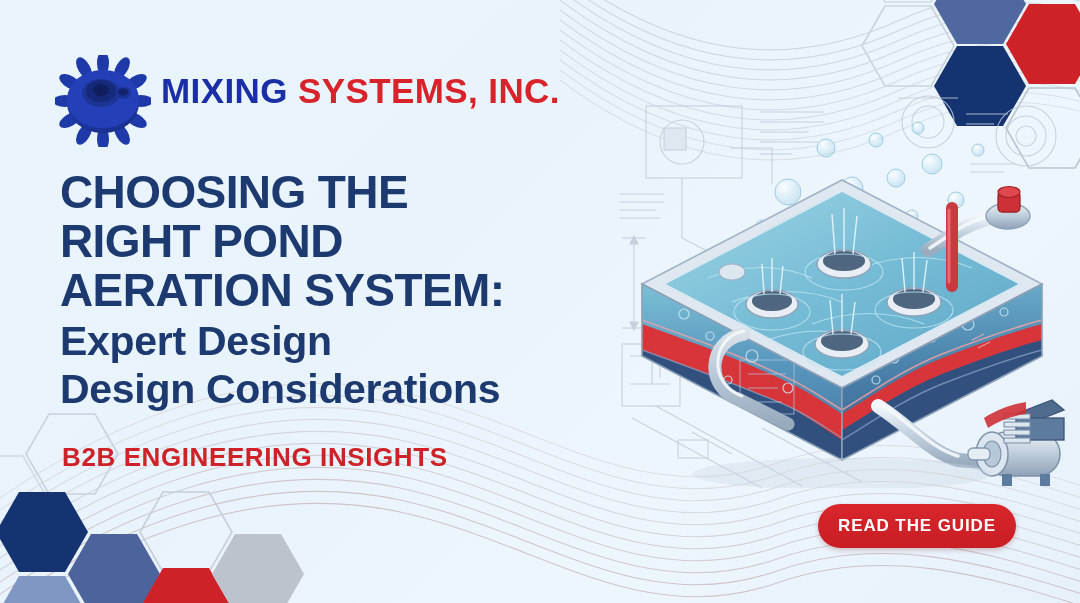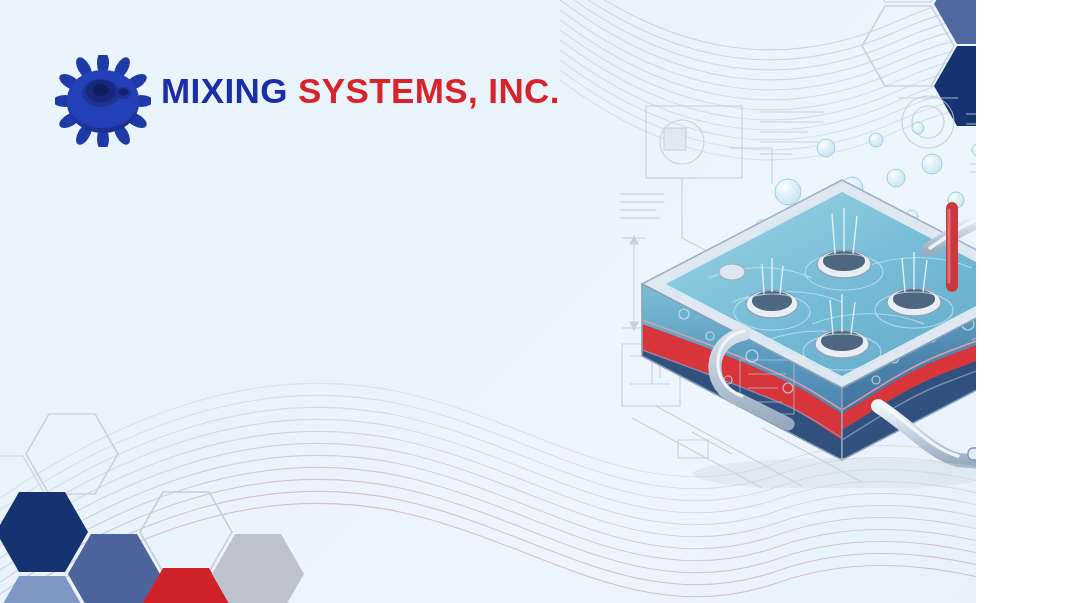--- a/index.html
+++ b/index.html
@@ -2,21 +2,21 @@
 <html><head>
 <meta charset="utf-8">
 <style>
   html, body {
     margin: 0;
     padding: 0;
     background: #ffffff;
   }
   #banner {
     position: relative;
-    width: 976px;
+    width: 1080px;
     height: 603px;
     overflow: hidden;
     background: linear-gradient(135deg, #eaf4fc 0%, #e9f3fb 40%, #eef6fd 70%, #e6f1fa 100%);
     font-family: "Liberation Sans", sans-serif;
   }
 
   
   .deco-layer {
     position: absolute;
     inset: 0;
@@ -257,21 +257,31 @@
         <ellipse cx="-2" cy="-11" rx="8" ry="6" fill="#0f1f5e"></ellipse>
         <ellipse cx="20" cy="-8" rx="8" ry="6" fill="#1a3296"></ellipse>
         <ellipse cx="20" cy="-9" rx="5" ry="3.5" fill="#122469"></ellipse>
       </g>
     </svg>
     <div id="logo-text-block">
       <div id="logo-wordmark"><span id="logo-word-mixing">MIXING </span><span id="logo-word-systems">SYSTEMS, INC.</span></div>
     </div>
   </div>
 
-
+  <div id="headline-block">
+    <div class="headline-line">CHOOSING THE</div>
+    <div class="headline-line">RIGHT POND</div>
+    <div class="headline-line">AERATION SYSTEM:</div>
+    <div id="subhead-block">
+      <div class="subhead-line">Expert Design</div>
+      <div class="subhead-line">Design Considerations</div>
+    </div>
+  </div>
+
+  <div id="tagline">B2B ENGINEERING INSIGHTS</div>
 
   <svg id="illustration" viewBox="0 0 470 400">
     <defs>
       <linearGradient id="waterSurf" x1="0" y1="0" x2="1" y2="1">
         <stop offset="0%" stop-color="#9ed6e4"></stop>
         <stop offset="50%" stop-color="#76bcd6"></stop>
         <stop offset="100%" stop-color="#5fa7c8"></stop>
       </linearGradient>
       <linearGradient id="wallFront" x1="0" y1="0" x2="0" y2="1">
         <stop offset="0%" stop-color="#7cc0d6"></stop>
@@ -518,14 +528,17 @@
 
       <rect x="390" y="386" width="10" height="12" fill="#5d7b9e"></rect>
       <rect x="428" y="386" width="10" height="12" fill="#5d7b9e"></rect>
 
       <path d="M372,330 C388,320 402,316 414,314 L414,326 C400,328 388,332 376,340 Z" fill="#cf3036" opacity="0.9"></path>
     </g>
 
     <ellipse cx="230" cy="386" rx="150" ry="16" fill="#c8d6e2" opacity="0.35"></ellipse>
   </svg>
 
+  <div id="cta-button" role="button">
+    <span id="cta-label">READ THE GUIDE</span>
+  </div>
 
 </div>
 
 </body></html>

